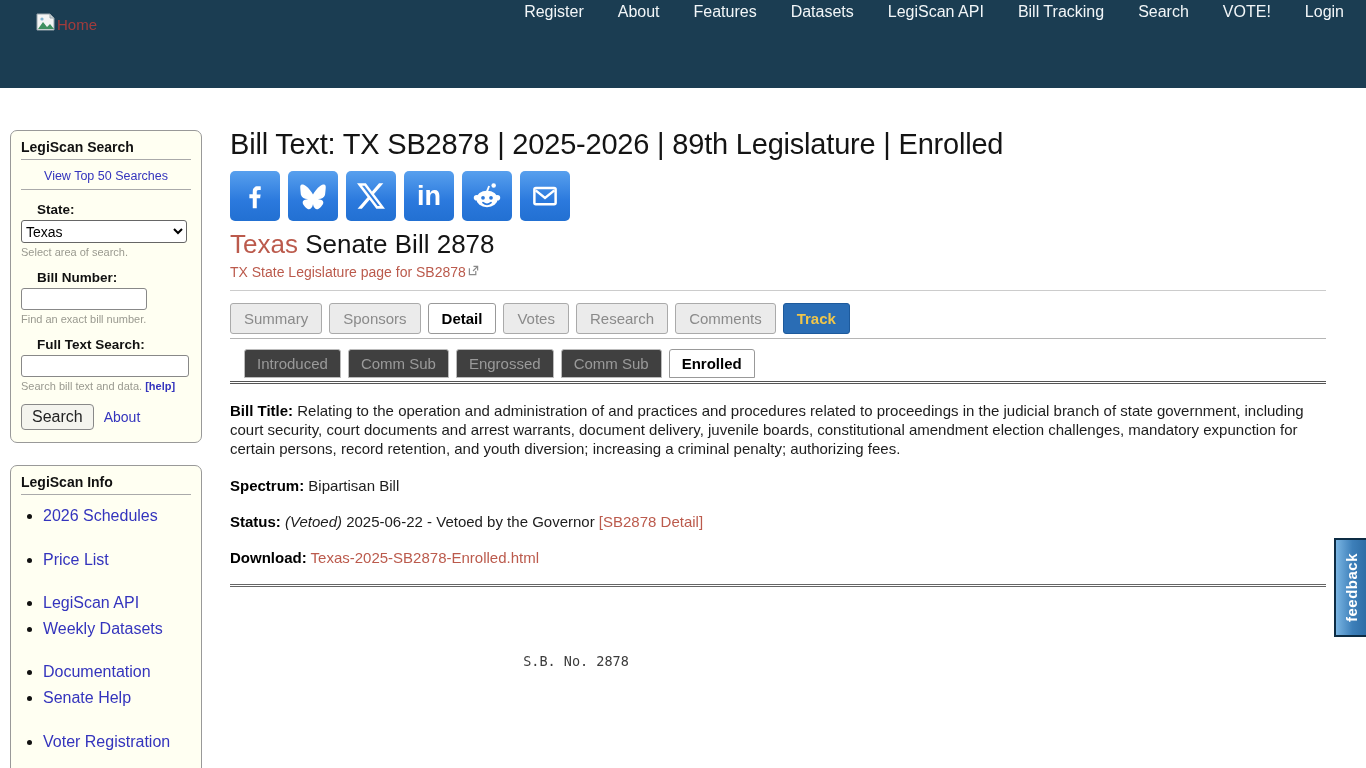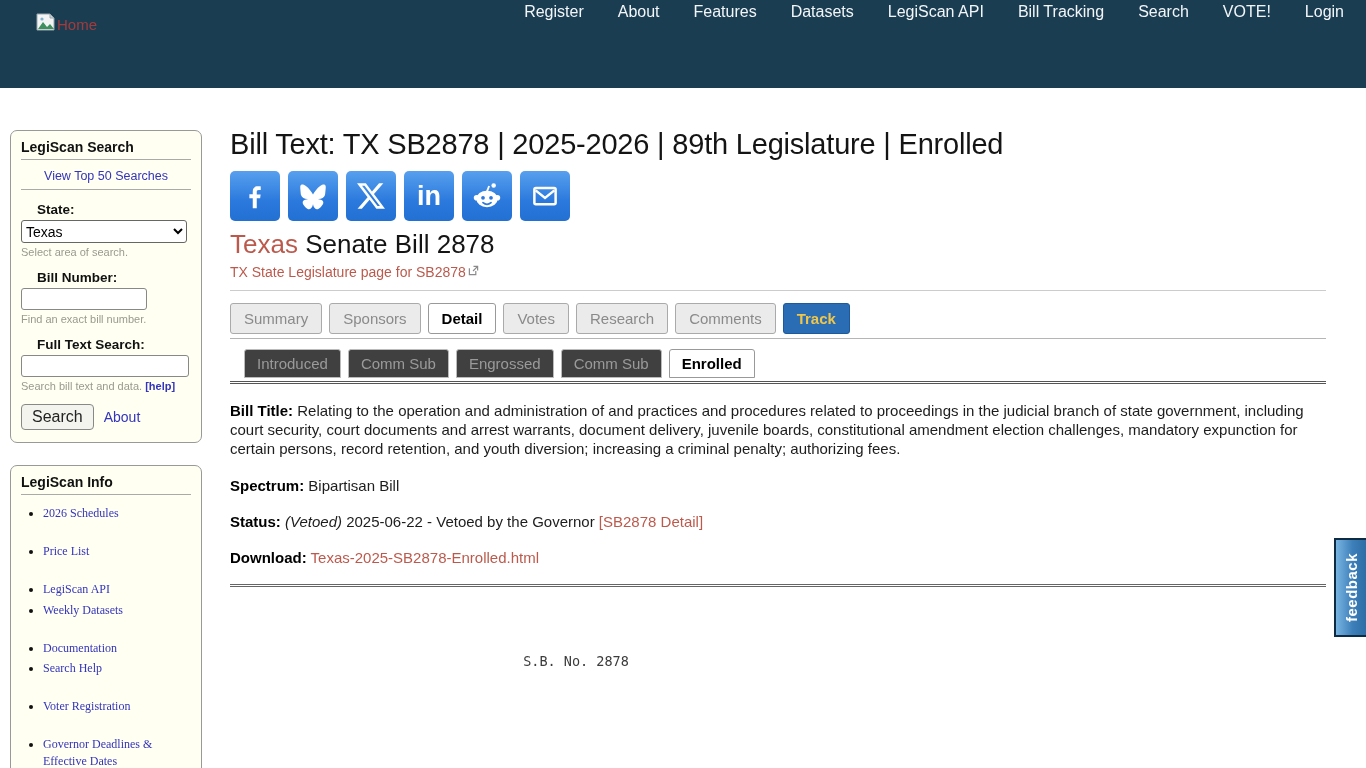--- a/index.html
+++ b/index.html
@@ -49,21 +49,21 @@
   .in-billno { width:126px; }
   .in-fulltext { width:168px; }
   .searchrow { margin-top:12px; display:flex; align-items:center; gap:10px; }
   .btn-search {
     font-family:"Liberation Sans",sans-serif; font-size:16px; color:#222;
     background:#f4f4ee; border:1px solid #888; border-radius:4px; padding:3px 10px; cursor:pointer;
   }
   .lnk-reset { color:#3434bd; font-size:14px; text-decoration:none; cursor:pointer; }
 
   .infolist { margin:10px 0 0 0; padding:0 0 0 22px; }
-  .infolist li { font-size:12px; margin-bottom:4px; color:#111;font-family:Liberation Serif, serif; }
+  .infolist li { font-size:16px; margin-bottom:4px; color:#111; }
   .infolist li a { color:#3434bd; text-decoration:none; cursor:pointer; line-height:1.35; }
   .group-gap { margin-top:22px !important; }
 
   
   .main { position:absolute; top:112px; left:230px; width:1096px; }
   h1.pagetitle {
     margin:16px 0 10px 0; font-size:29px; font-weight:400; color:#141414; letter-spacing:-0.2px;
   }
   .social-row { display:flex; gap:8px; margin:2px 0 8px 0; }
   .social {
@@ -176,21 +176,21 @@
   </div>
 
   <div class="sbox">
     <h3>LegiScan Info</h3>
     <ul class="infolist">
       <li><a>2026 Schedules</a></li>
       <li class="group-gap"><a>Price List</a></li>
       <li class="group-gap"><a>LegiScan API</a></li>
       <li><a>Weekly Datasets</a></li>
       <li class="group-gap"><a>Documentation</a></li>
-      <li><a>Search Help</a></li>
+      <li><a>Senate Help</a></li>
       <li class="group-gap"><a>Voter Registration</a></li>
       <li class="group-gap"><a>Governor Deadlines &amp; Effective Dates</a></li>
 
     </ul>
   </div>
 </div>
 
 <div class="main">
 
   <h1 class="pagetitle">Bill Text: TX SB2878 | 2025-2026 | 89th Legislature | Enrolled</h1>

